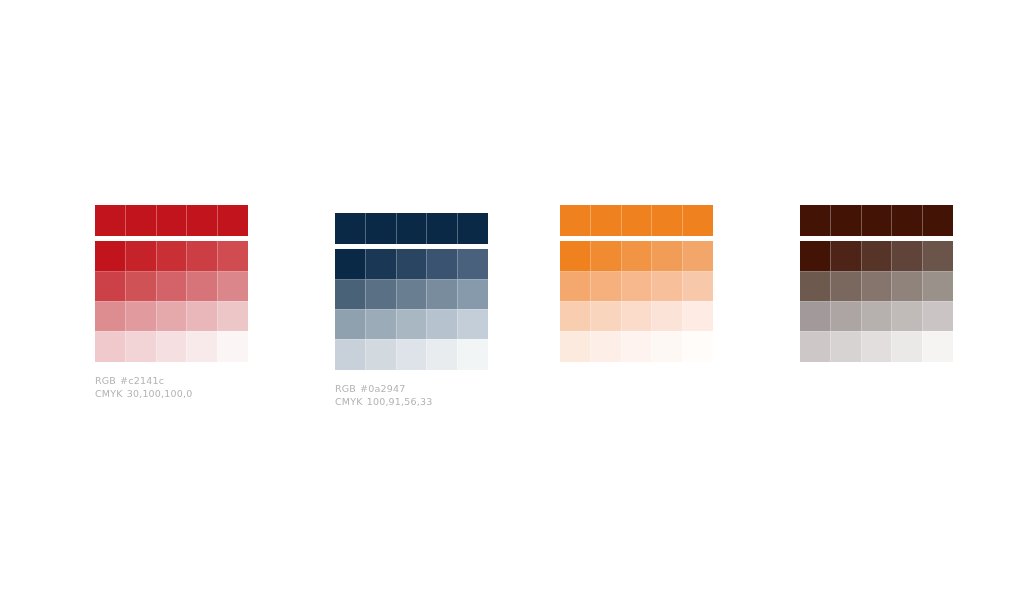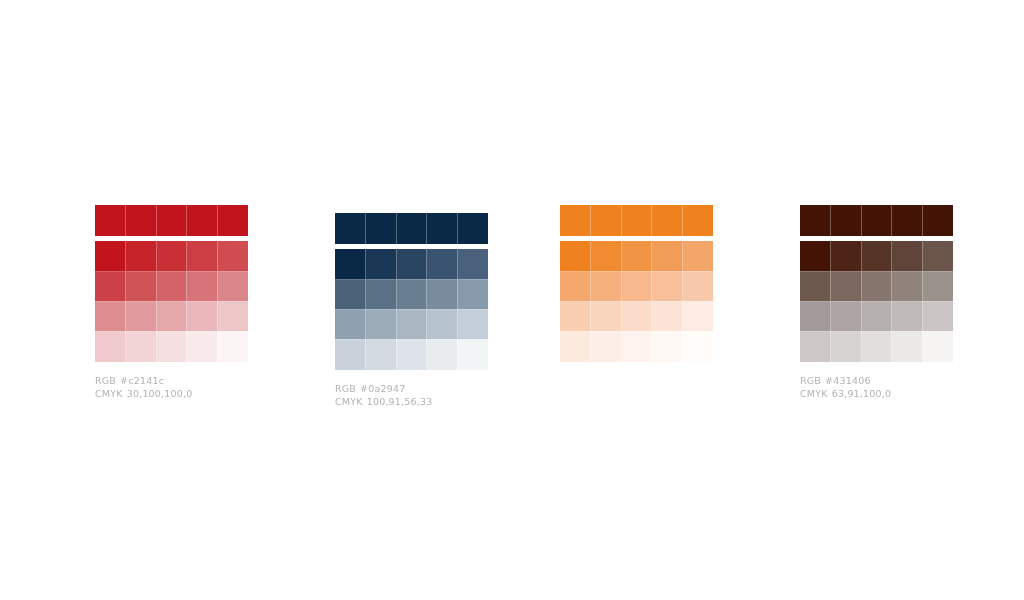--- a/index.html
+++ b/index.html
@@ -258,23 +258,15 @@
         <div class="tint-cell" style="background-color: rgb(202, 197, 196);"></div>
       </div>
       <div class="tint-row">
         <div class="tint-cell" style="background-color: rgb(205, 200, 199);"></div>
         <div class="tint-cell" style="background-color: rgb(215, 211, 210);"></div>
         <div class="tint-cell" style="background-color: rgb(225, 222, 221);"></div>
         <div class="tint-cell" style="background-color: rgb(235, 233, 232);"></div>
         <div class="tint-cell" style="background-color: rgb(245, 244, 243);"></div>
       </div>
     </div>
-    <div class="palette-caption" style="color: rgb(179, 179, 179);">
-      <span class="caption-line">
-        <span class="caption-key">RGB</span><span class="caption-val">#431406</span>
-      </span>
-      <span class="caption-line">
-        <span class="caption-key">CMYK</span><span class="caption-val">63,91,100,0</span>
-      </span>
-    </div>
   </div>
 
 </div>
 
 </body></html>

